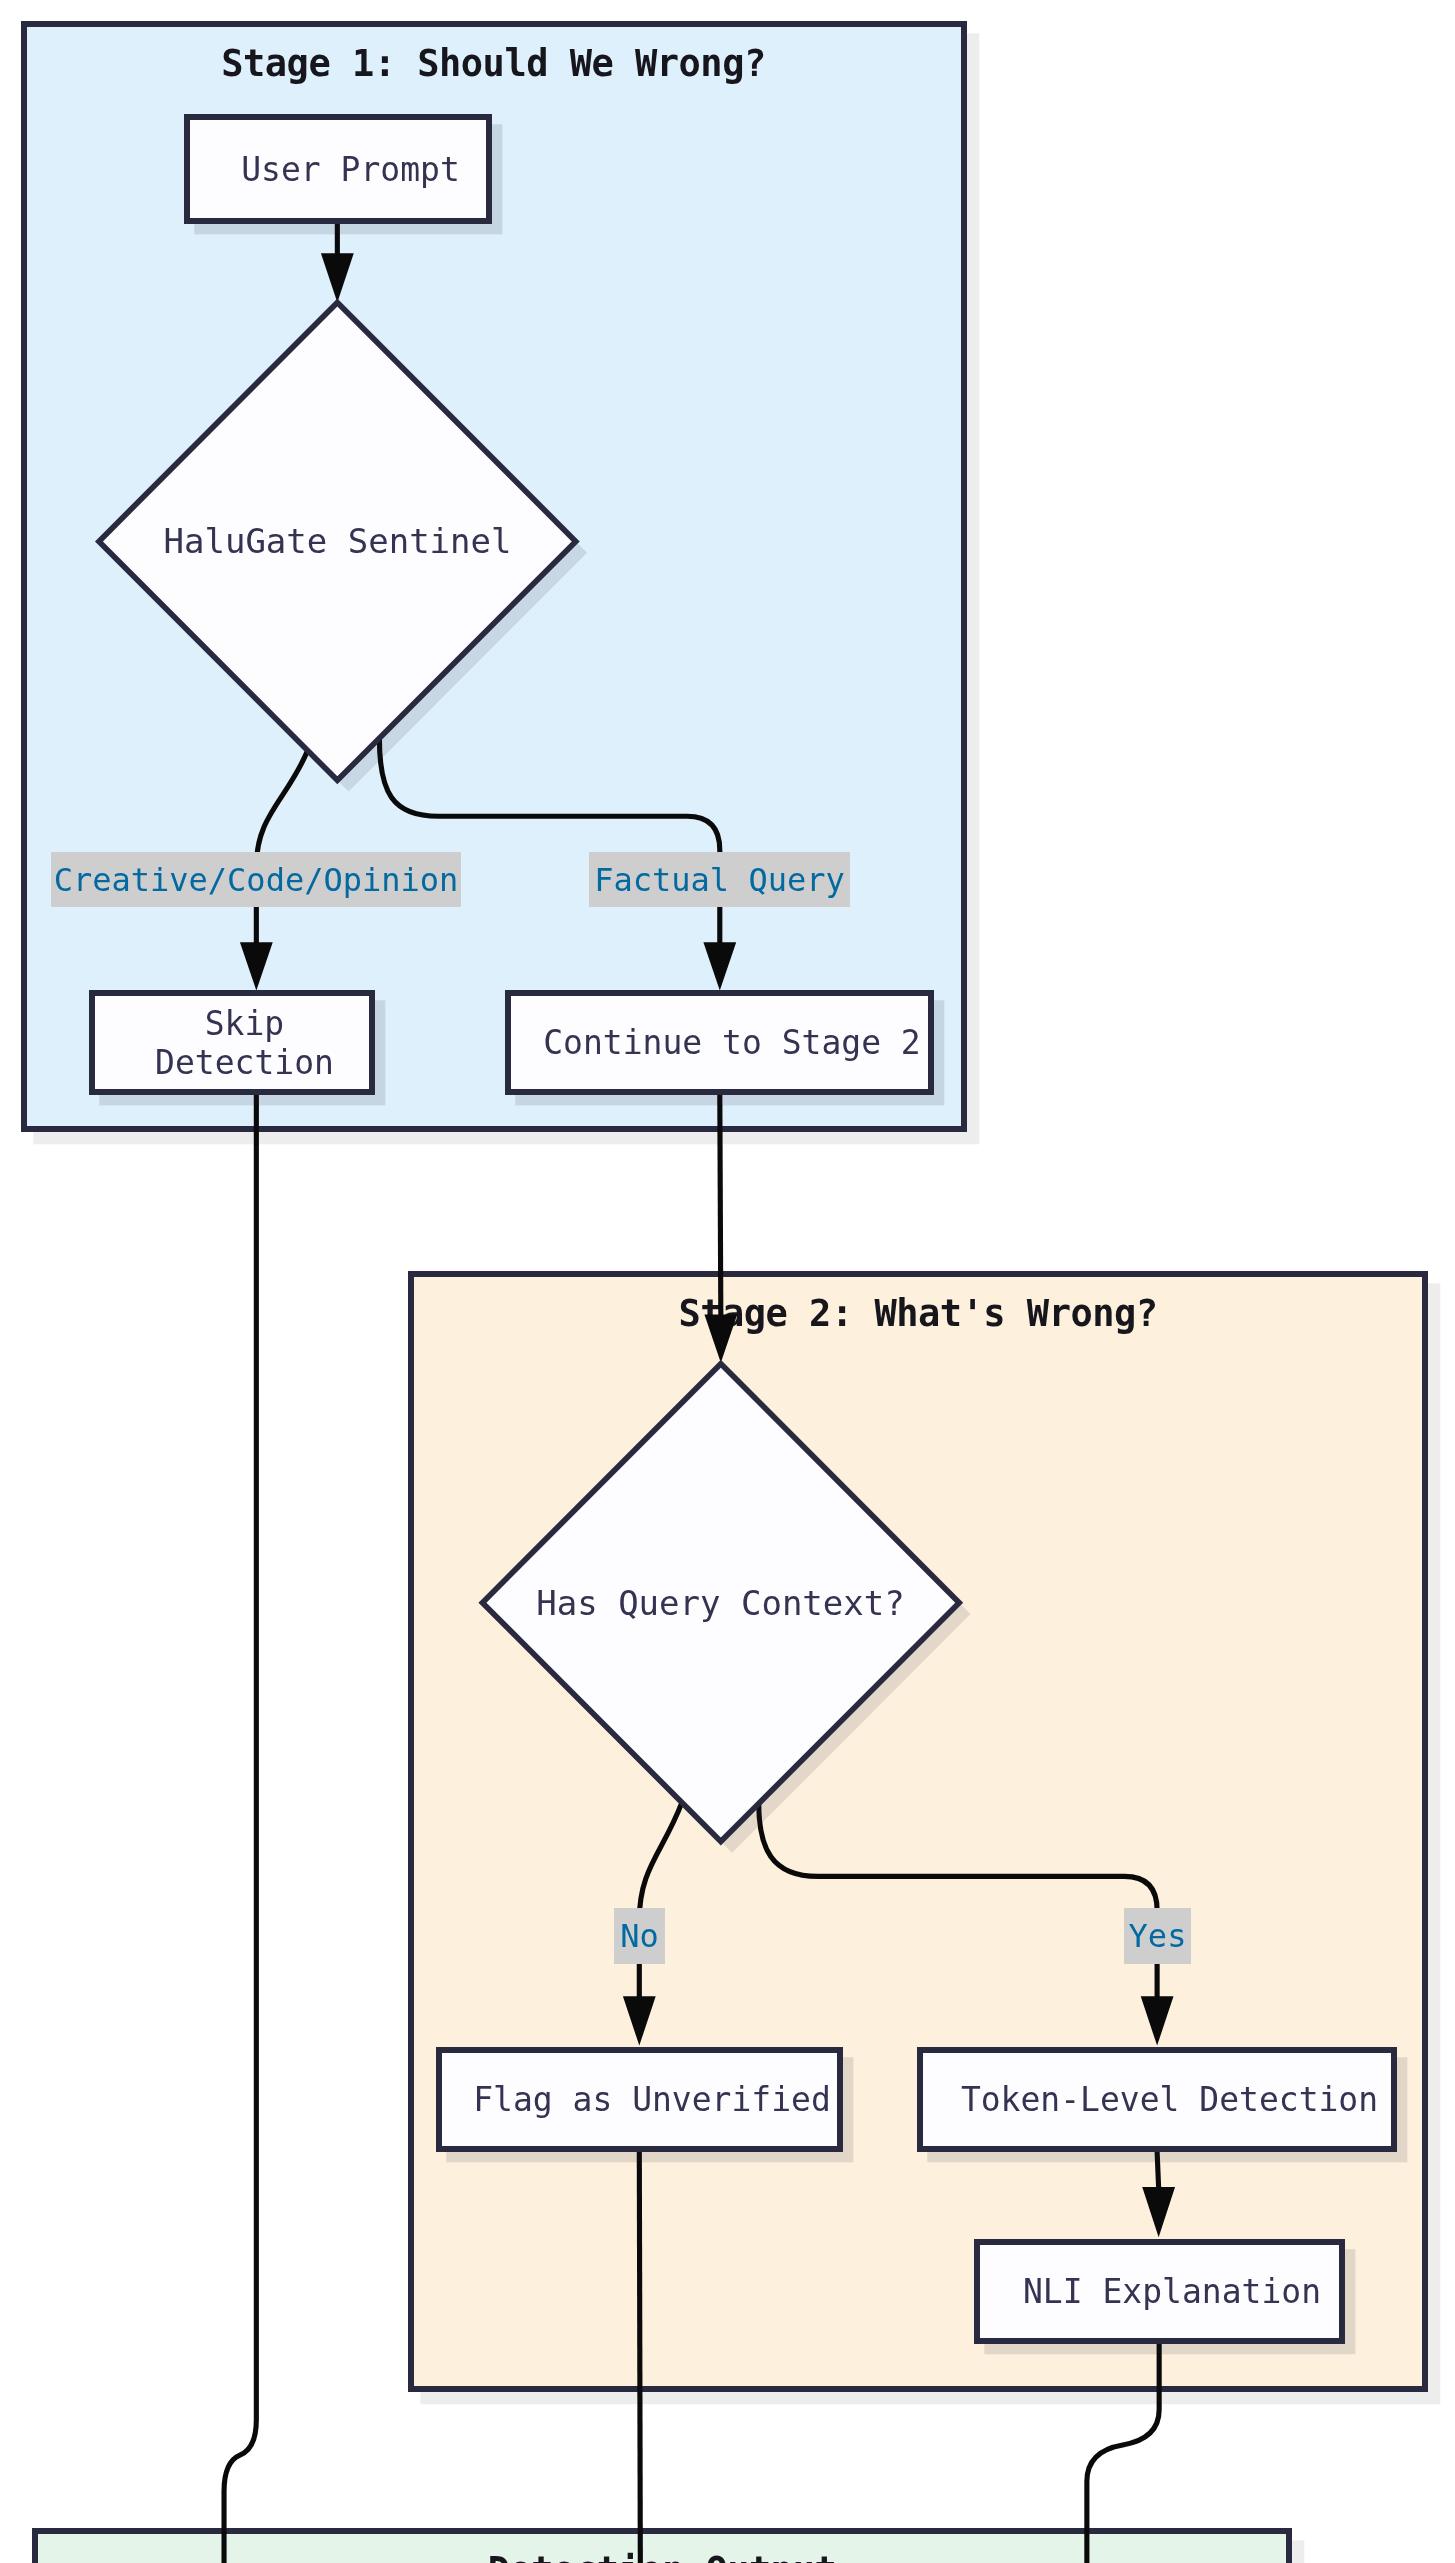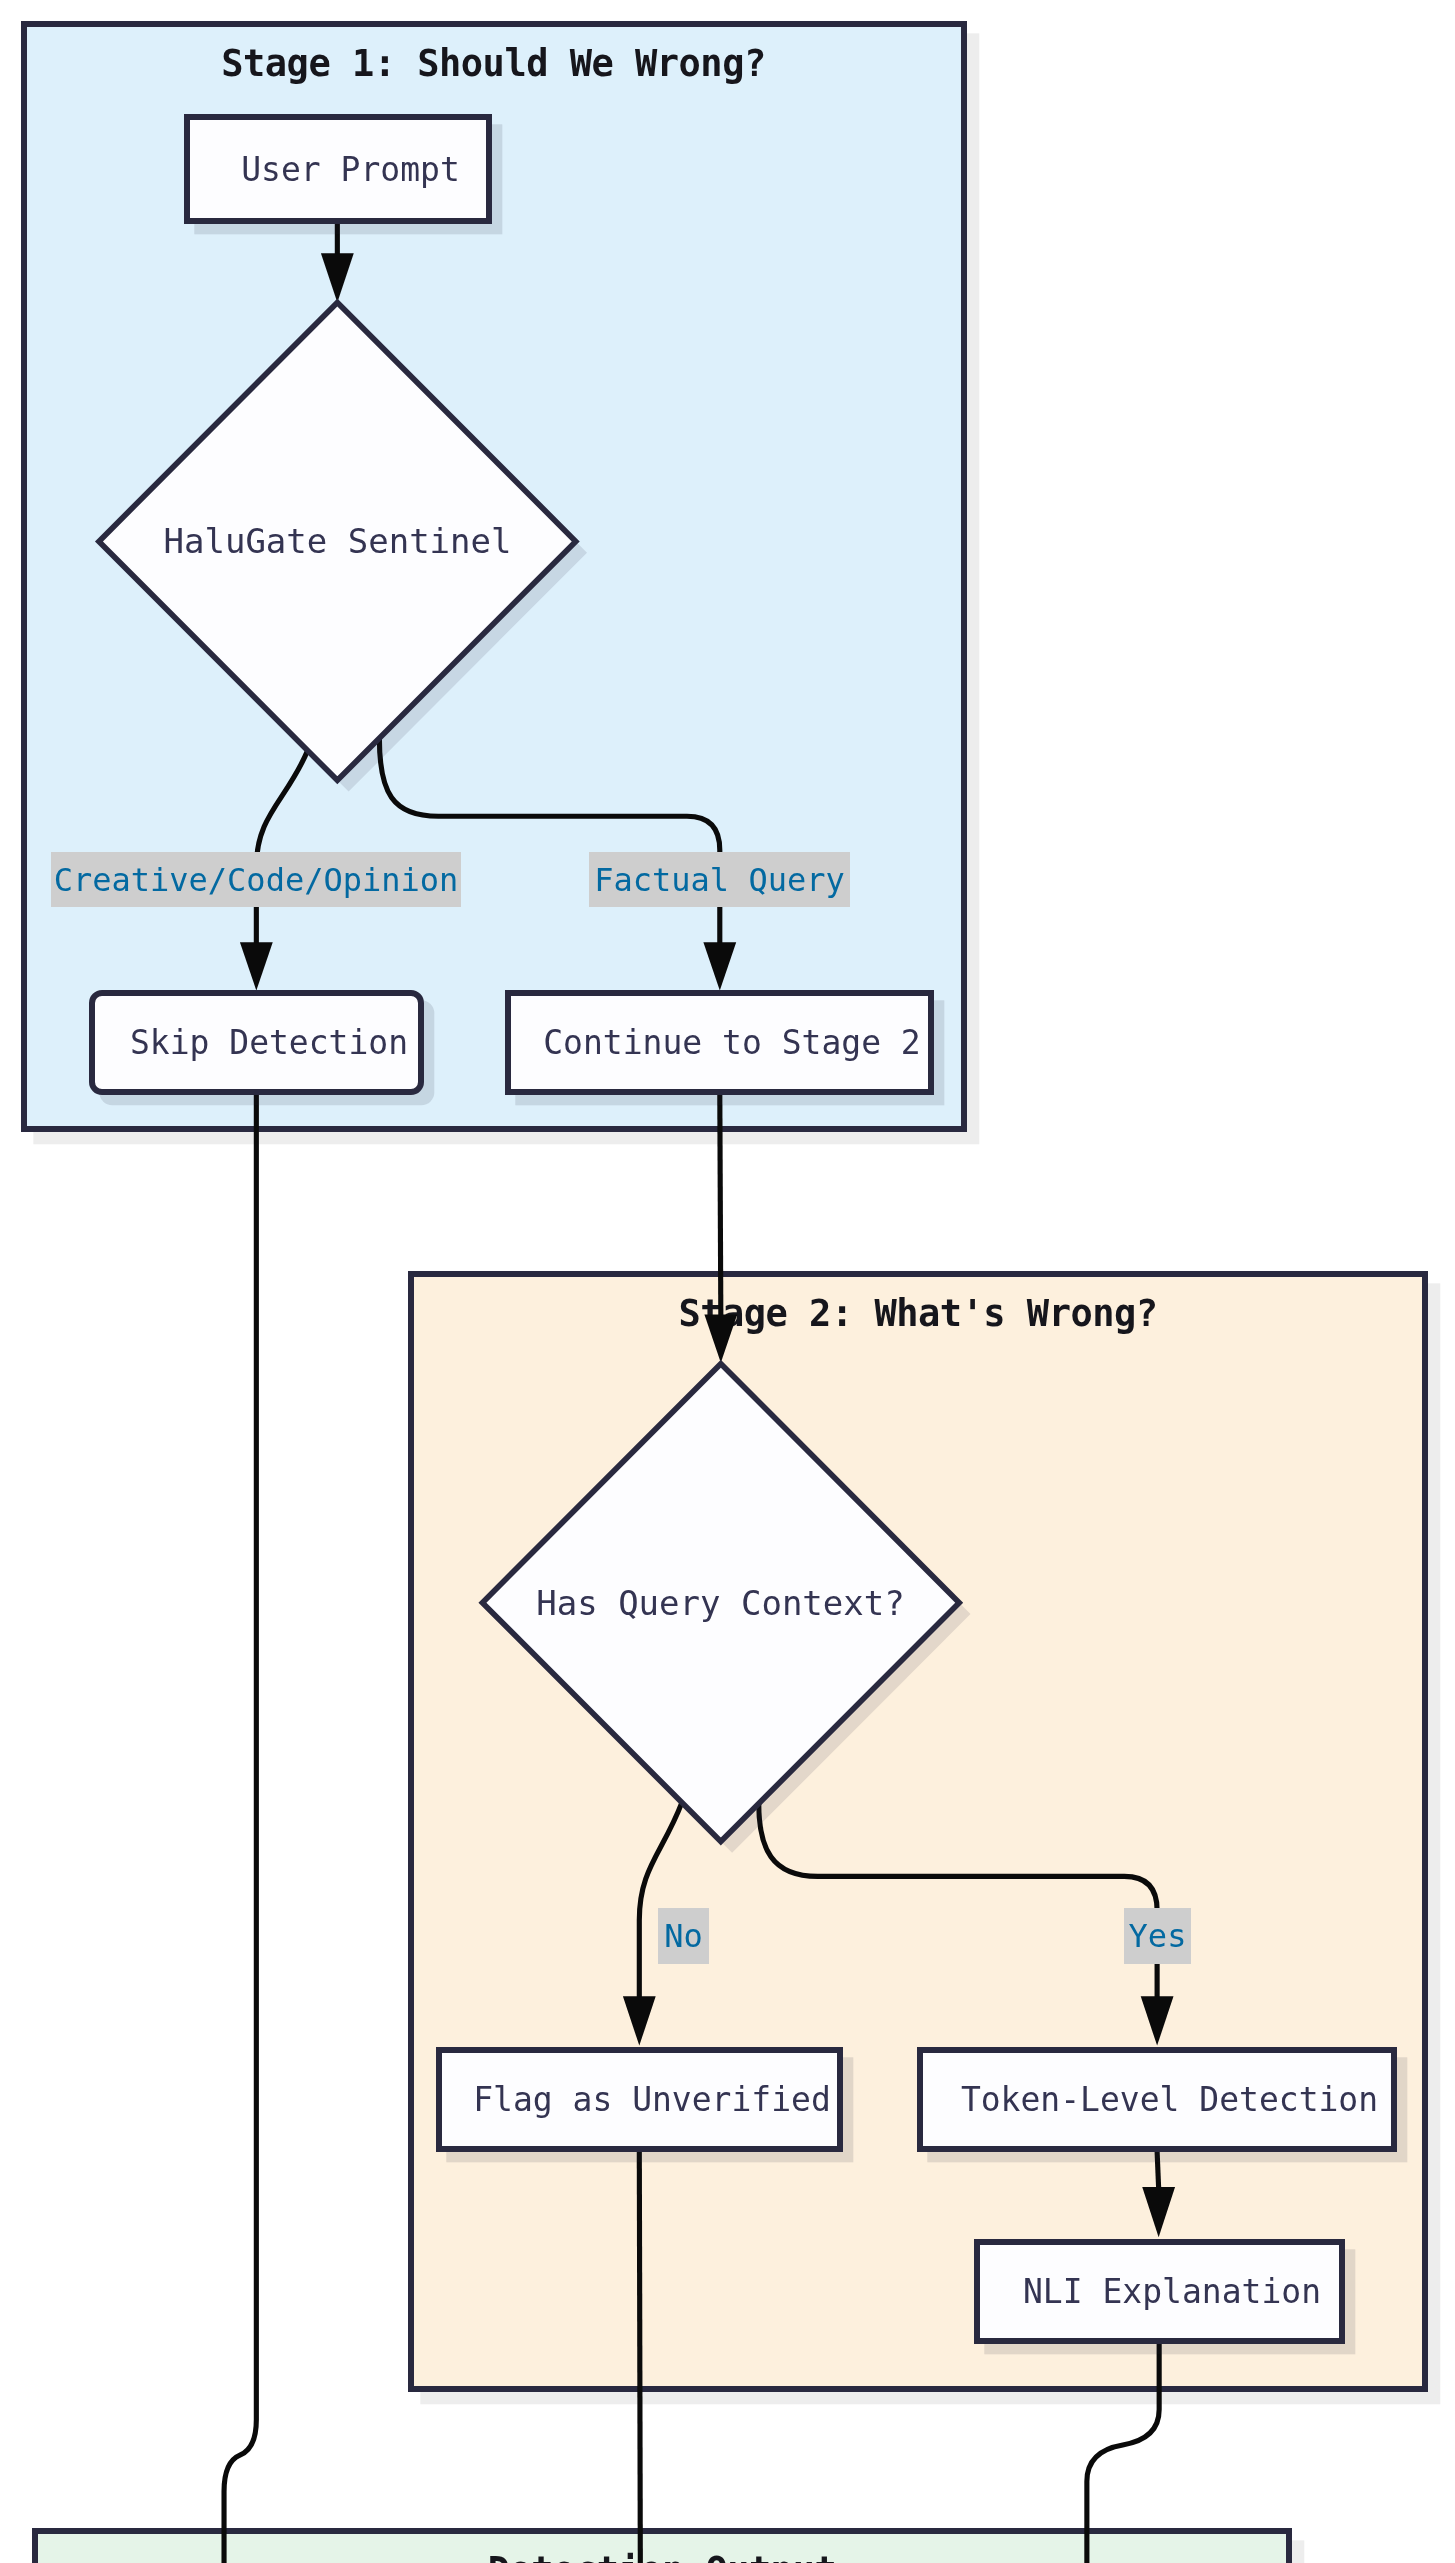--- a/index.html
+++ b/index.html
@@ -82,25 +82,25 @@
     <polygon points="680,612 1145,1078 680,1544 215,1078" fill="rgba(41,41,63,0.12)"></polygon>
     <polygon points="658,590 1123,1056 658,1522 193,1056" fill="#fdfdff" stroke="#29293f" stroke-width="11"></polygon>
     <polygon points="1428,2682 1893,3148 1428,3614 963,3148" fill="rgba(41,41,63,0.12)"></polygon>
     <polygon points="1406,2660 1871,3126 1406,3592 941,3126" fill="#fdfdff" stroke="#29293f" stroke-width="11"></polygon>
   </svg>
 
   <div class="diamond-label" style="left:107px; top:505px; width:461px; height:72px;">HaluGate Sentinel</div>
   <div class="diamond-label" style="left:490px; top:1567px; width:461px; height:72px;">Has Query Context?</div>
 
   <div class="node" style="left:184px; top:114px; width:308px; height:110px;">User Prompt</div>
-  <div class="node" style="left:89px; top:990px; width:335px; height:105px;border-radius:13px;">Skip Detection</div>
+  <div class="node" style="left:89px; top:990px; width:286px; height:105px;">Skip Detection</div>
   <div class="node" style="left:505px; top:990px; width:429px; height:105px;">Continue to Stage 2</div>
   <div class="node" style="left:436px; top:2047px; width:407px; height:105px;">Flag as Unverified</div>
   <div class="node" style="left:917px; top:2047px; width:480px; height:105px;">Token-Level Detection</div>
   <div class="node" style="left:974px; top:2239px; width:371px; height:105px;">NLI Explanation</div>
 
   <div class="edge-label" style="left:51px; top:852px; width:410px; height:55px;">Creative/Code/Opinion</div>
   <div class="edge-label" style="left:589px; top:852px; width:261px; height:55px;">Factual Query</div>
-  <div class="edge-label" style="left:614px; top:1908px; width:51px; height:56px;margin-left:44px;">No</div>
+  <div class="edge-label" style="left:614px; top:1908px; width:51px; height:56px;">No</div>
   <div class="edge-label" style="left:1124px; top:1908px; width:67px; height:56px;">Yes</div>
 
 </div>
 
 
 </body></html>

